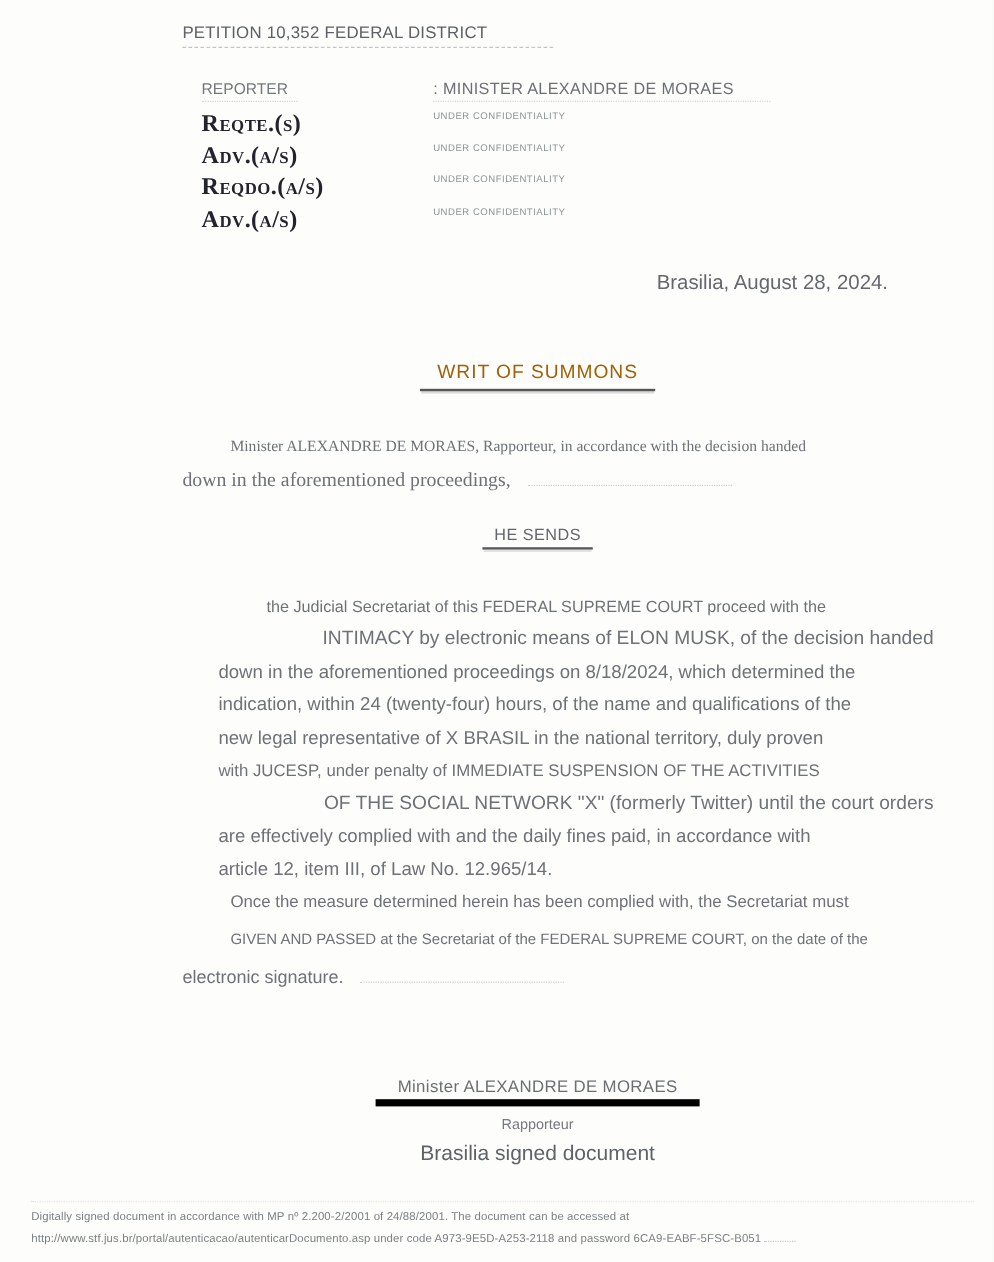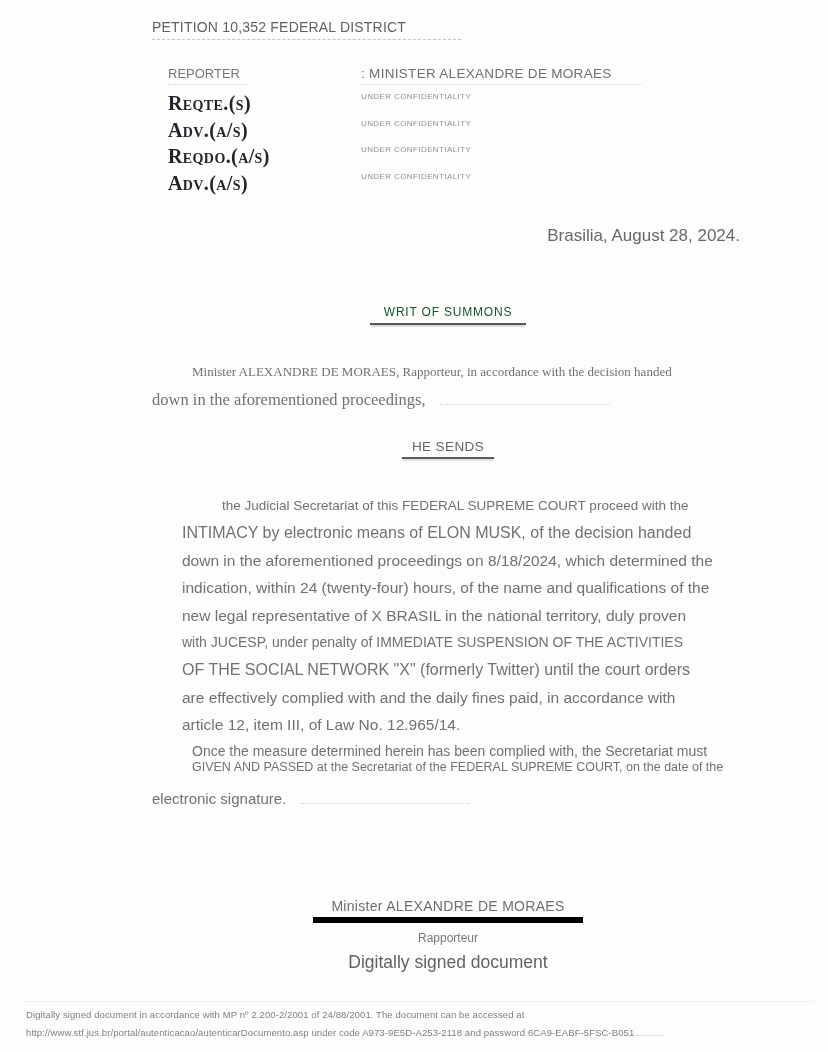--- a/index.html
+++ b/index.html
@@ -56,21 +56,21 @@
   .date-line {
     position: absolute; right: 88px; top: 226px;
     font-size: 17px; color: #64686c;
   }
 
   
   .center-band { position: absolute; left: 152px; width: 592px; text-align: center; }
   .writ-heading { top: 302px; }
   .writ-heading .u-solid {
     display: inline-block;
-    font-size: 12px; letter-spacing: 0.8px; color: #14532d;
+    font-size: 16px; letter-spacing: 0.8px; color: #a16207;
     border-bottom: 2px solid #55565a;
     padding: 0 14px 4px 14px;
     box-shadow: 0 3px 0 -1px rgba(120,120,120,0.25);
   }
   .he-sends { top: 437px; }
   .he-sends .u-solid {
     display: inline-block;
     font-size: 13.5px; letter-spacing: 0.4px; color: #62666a;
     border-bottom: 2px solid #5a5b5f;
     padding: 0 10px 3px 10px;
@@ -81,30 +81,30 @@
   .para { position: absolute; left: 152px; width: 596px; color: #6e7276; }
   .para .ln { white-space: nowrap; }
   .ind { text-indent: 40px; }
 
   .p-intro { top: 358px; font-family: Liberation Serif, serif; }
   .p-intro .ln { line-height: 28px; }
   .p-order { top: 492px; margin-left: 30px; }
   .p-order .ln { line-height: 27.4px; }
   .p-compliance { top: 736px; }
   .p-compliance .ln { line-height: 30px; }
-  .p-given { top: 752px; }
+  .p-given { top: 768px; }
   .p-given .ln { line-height: 31px; }
 
   .sz12 { font-size: 12.5px; }
   .sz13 { font-size: 13px; }
   .sz13h { font-size: 13.5px; }
   .sz14 { font-size: 14px; }
   .sz15 { font-size: 15px; }
   .sz15h { font-size: 15.5px; }
-  .sz16 { font-size: 16px; }
+  .sz16 { font-size: 16px; text-align: right; }
   .sz16h { font-size: 16.5px; }
 
   .artifact-dots {
     display: inline-block;
     border-bottom: 1px dotted #cfcfcd;
     width: 170px; height: 10px; margin-left: 14px;
   }
 
   
   .signature { position: absolute; left: 152px; width: 592px; top: 897px; text-align: center; }
@@ -196,21 +196,21 @@
   </div>
 
   <div class="para p-given">
     <div class="ln sz12 ind">GIVEN AND PASSED at the Secretariat of the FEDERAL SUPREME COURT, on the date of the</div>
     <div class="ln sz15"><span>electronic signature.</span><span class="artifact-dots"></span></div>
   </div>
 
   <div class="signature">
     <div><span class="sig-name">Minister ALEXANDRE DE MORAES</span></div>
     <div class="sig-role">Rapporteur</div>
-    <div class="sig-digital">Digitally signed document</div>
+    <div class="sig-digital">Brasilia signed document</div>
   </div>
 
   <div class="footer">
     <div class="ln">Digitally signed document in accordance with MP nº 2.200-2/2001 of 24/88/2001. The document can be accessed at</div>
     <div class="ln"><span>http://www.stf.jus.br/portal/autenticacao/autenticarDocumento.asp under code A973-9E5D-A253-2118 and password 6CA9-EABF-5FSC-B051</span><span class="tail-dots"></span></div>
   </div>
 
 </div>
 
 </body></html>

